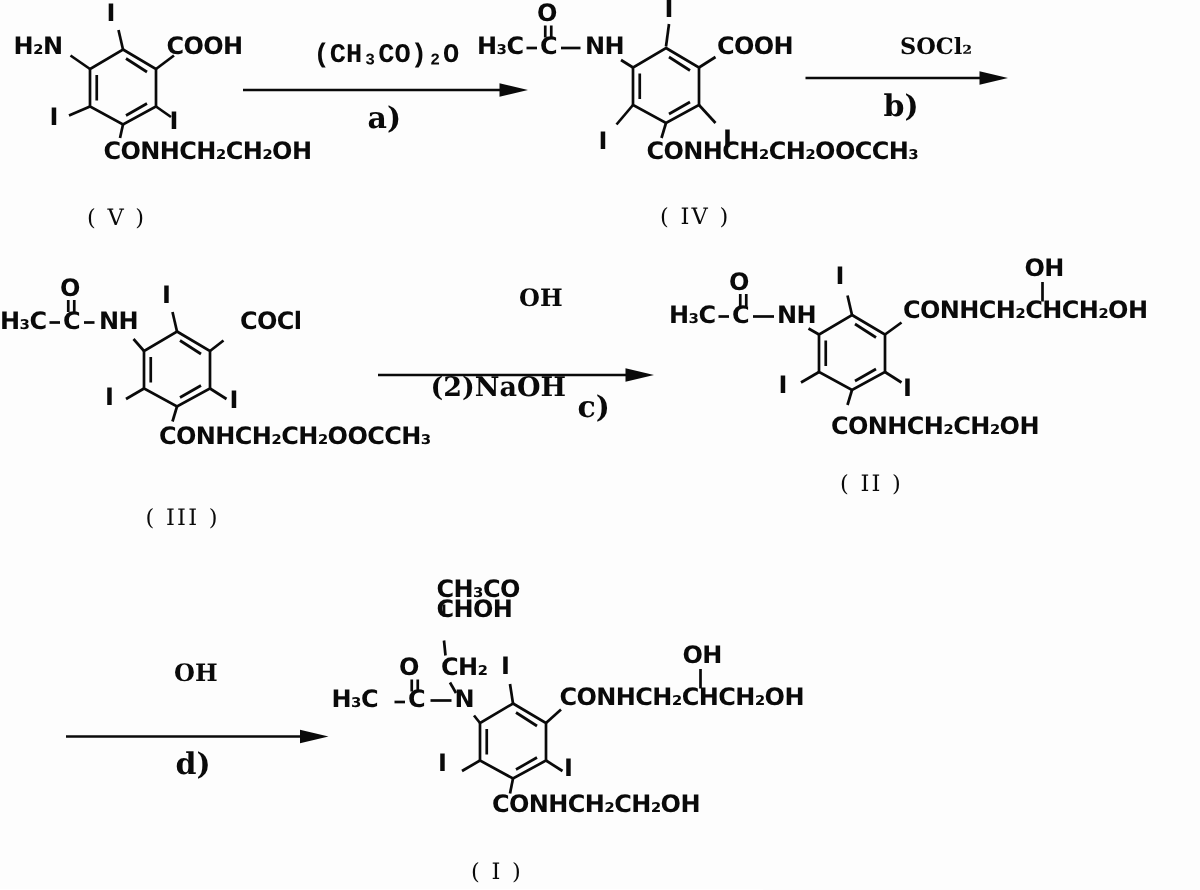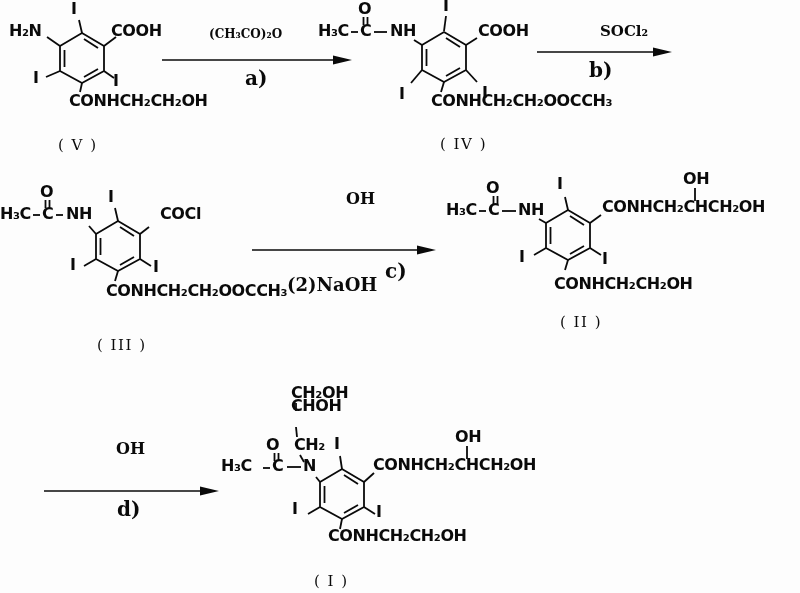--- a/index.html
+++ b/index.html
@@ -3,21 +3,21 @@
 <meta charset="utf-8">
 <style>
   html,body{margin:0;padding:0;background:#fff;}
   .canvas{position:relative;width:800px;height:593px;background:#fdfdfd;overflow:hidden;
           font-family:"DejaVu Sans","Liberation Sans",sans-serif;}
   .t{position:absolute;white-space:pre;color:#0a0a0a;line-height:1.0;}
   .f{font-family:"DejaVu Sans","Liberation Sans",sans-serif;font-weight:bold;font-size:16px;letter-spacing:-0.4px;}
   .r{font-family:"DejaVu Serif","Liberation Serif",serif;font-weight:bold;}
   .r15{font-size:15px;}
   .r16{font-size:16px;}
-  .r17{font-size:12px;}
+  .r17{font-size:18px;font-family:Liberation Mono, monospace;}
   .r18{font-size:18px;}
   .r20{font-size:20px;}
   .lbl{font-family:"DejaVu Serif","Liberation Serif",serif;font-weight:normal;font-size:15px;letter-spacing:1.5px;}
   svg.bonds{position:absolute;left:0;top:0;}
   svg.bonds line{stroke:#0a0a0a;stroke-width:1.8;fill:none;}
   svg.bonds polygon.ring{stroke:#0a0a0a;stroke-width:1.8;fill:none;}
   svg.bonds line.arrow{stroke-width:1.6;}
   svg.bonds polygon.head{fill:#0a0a0a;stroke:none;}
 </style>
 </head>
@@ -164,39 +164,39 @@
   <span class="t f" style="left:42px;top:206px">C</span>
   <span class="t f" style="left:66px;top:206px">NH</span>
   <span class="t f" style="left:108px;top:189px">I</span>
   <span class="t f" style="left:160px;top:206px">COCl</span>
   <span class="t f" style="left:70px;top:257px">I</span>
   <span class="t f" style="left:153px;top:259px">I</span>
   <span class="t f" style="left:106px;top:283px">CONHCH₂CH₂OOCCH₃</span>
   <span class="t lbl" style="left:97px;top:338px">( III )</span>
 
   <span class="t r r16" style="left:346px;top:191px">OH</span>
-  <span class="t r r18" style="left:287px;top:276px">(2)NaOH</span>
+  <span class="t r r18" style="left:287px;top:250px">(2)NaOH</span>
   <span class="t r r20" style="left:385px;top:261px">c)</span>
 
   <span class="t f" style="left:446px;top:202px">H₃C</span>
   <span class="t f" style="left:486px;top:180px">O</span>
   <span class="t f" style="left:488px;top:202px">C</span>
   <span class="t f" style="left:518px;top:202px">NH</span>
   <span class="t f" style="left:557px;top:176px">I</span>
   <span class="t f" style="left:683px;top:171px">OH</span>
   <span class="t f" style="left:602px;top:199px">CONHCH₂CHCH₂OH</span>
   <span class="t f" style="left:519px;top:249px">I</span>
   <span class="t f" style="left:602px;top:251px">I</span>
   <span class="t f" style="left:554px;top:276px">CONHCH₂CH₂OH</span>
   <span class="t lbl" style="left:560px;top:315px">( II )</span>
 
   <span class="t r r16" style="left:116px;top:441px">OH</span>
   <span class="t r r20" style="left:117px;top:499px">d)</span>
 
-  <span class="t f" style="left:291px;top:385px">CH₂OH</span>
+  <span class="t f" style="left:291px;top:385px">CH₃CO</span>
   <span class="t f" style="left:291px;top:398px">CHOH</span>
   <span class="t f" style="left:294px;top:437px">CH₂</span>
   <span class="t f" style="left:221px;top:458px">H₃C</span>
   <span class="t f" style="left:266px;top:437px">O</span>
   <span class="t f" style="left:272px;top:458px">C</span>
   <span class="t f" style="left:303px;top:458px">N</span>
   <span class="t f" style="left:334px;top:436px">I</span>
   <span class="t f" style="left:455px;top:429px">OH</span>
   <span class="t f" style="left:373px;top:457px">CONHCH₂CHCH₂OH</span>
   <span class="t f" style="left:292px;top:501px">I</span>

